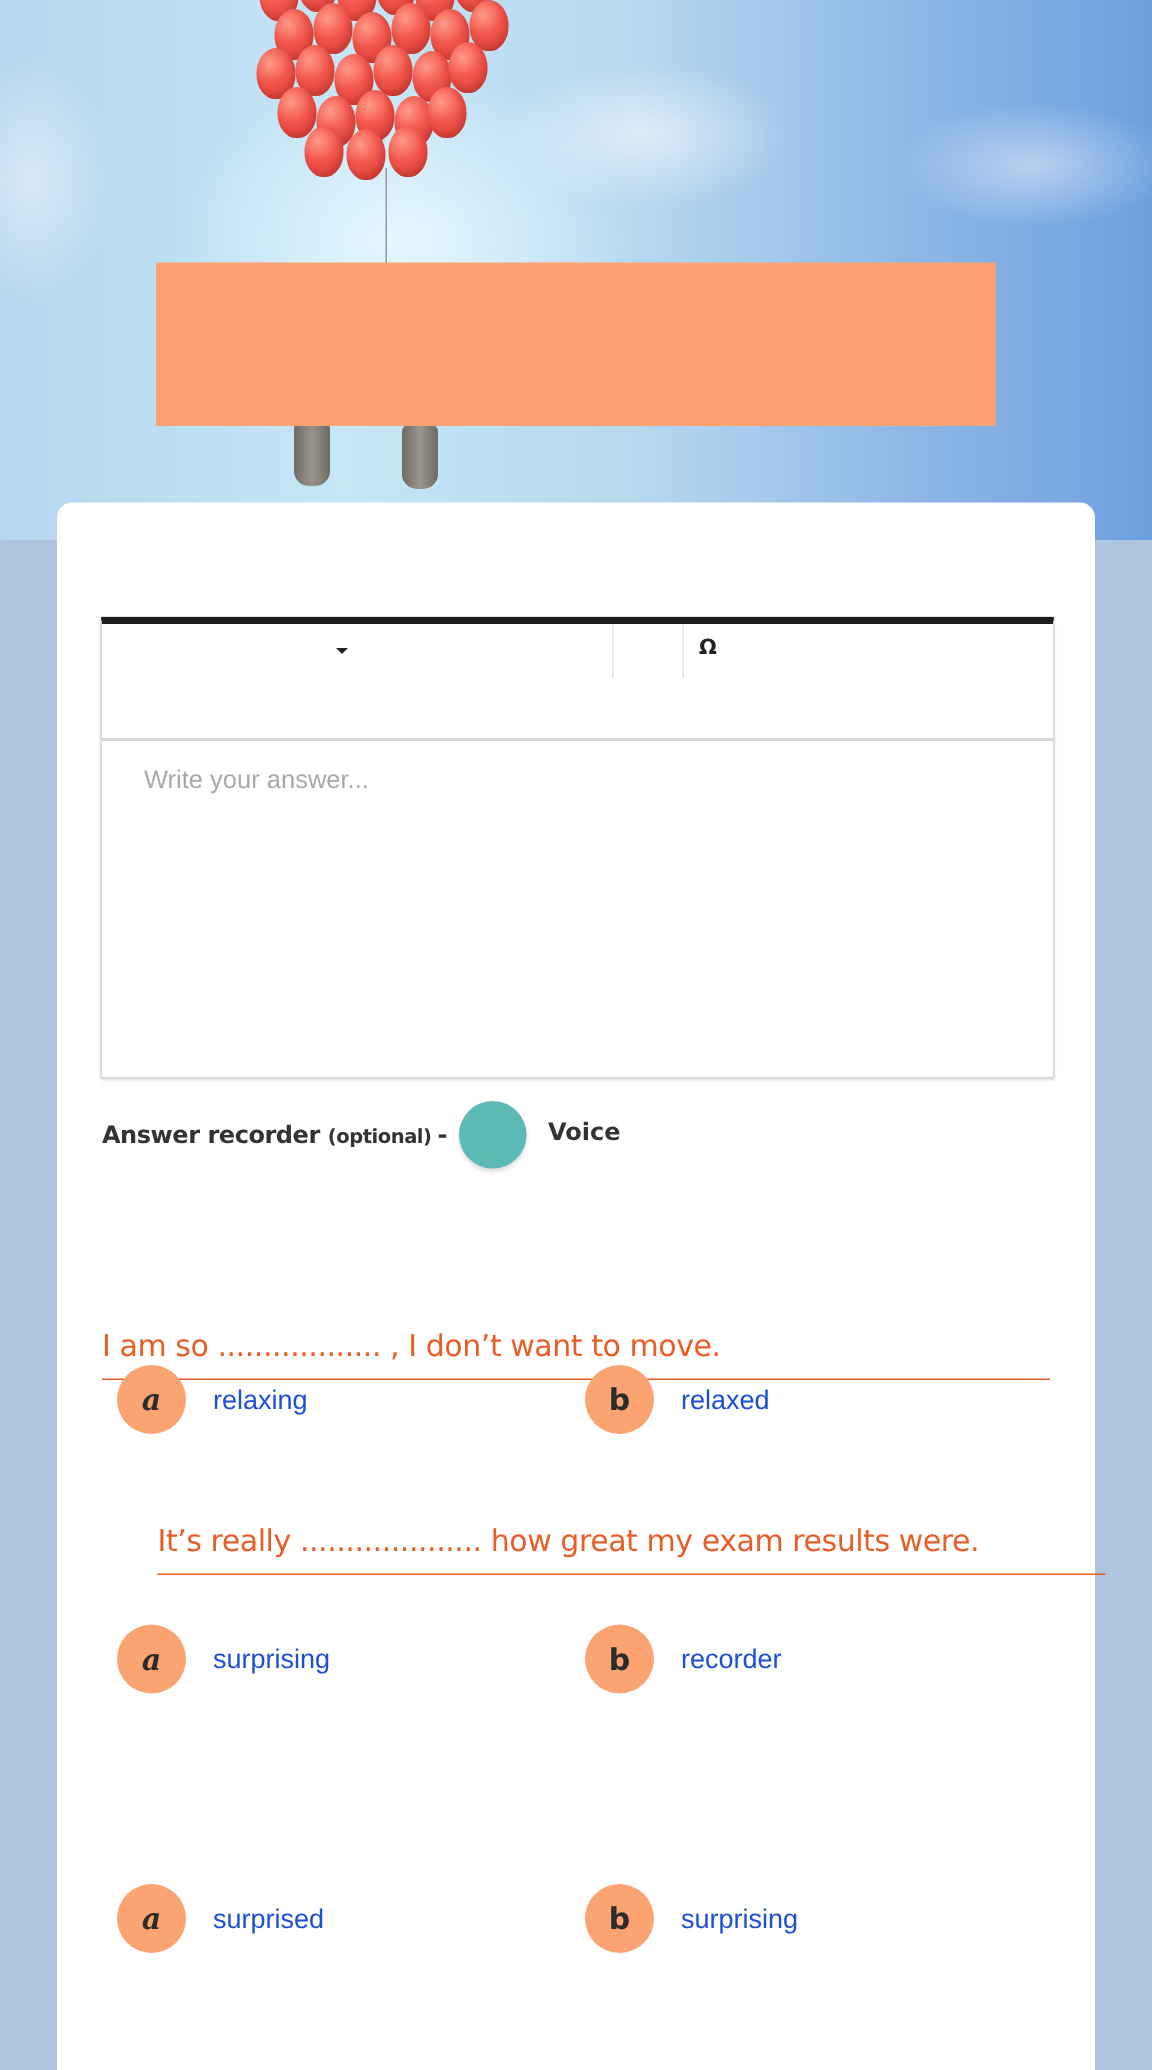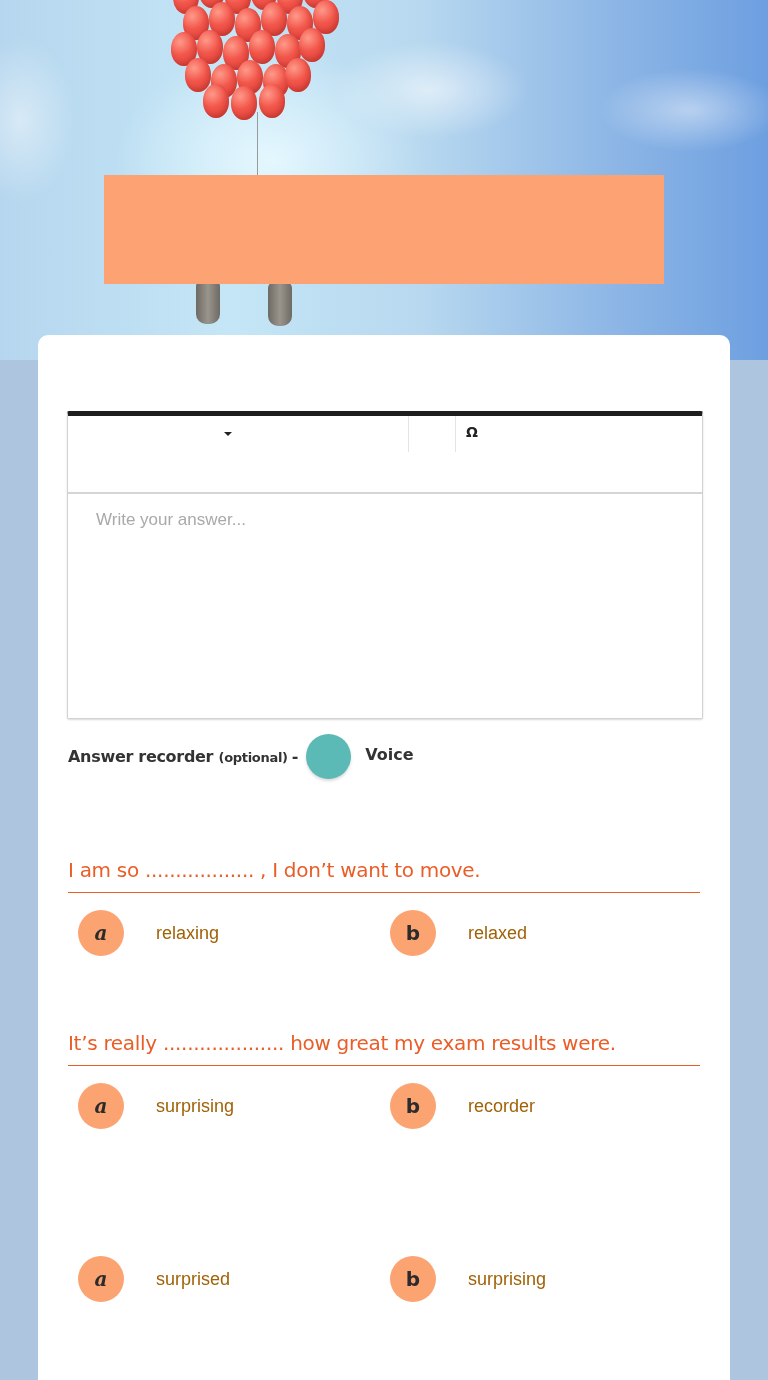--- a/index.html
+++ b/index.html
@@ -209,24 +209,24 @@
       align-items: center;
       justify-content: center;
       font-family: "DejaVu Serif", serif;
       font-style: italic;
       font-weight: bold;
       font-size: 20px;
       color: #2b2b2b;
     }
     .option.b .opt-badge { font-style: normal; font-family: "DejaVu Sans", sans-serif; }
     .opt-text {
-      margin-left: 32px;
+      margin-left: 18px;
       font-family: "Liberation Sans", sans-serif;
       font-size: 18px;
-      color: #a16207;
+      color: #1d4ed8;
     }
   </style>
 </head>
 <body>
 
 <div class="hero">
   <div class="balloons">
     <div class="balloon" style="left:8px;top:0px;"></div>
     <div class="balloon" style="left:34px;top:-6px;"></div>
     <div class="balloon" style="left:60px;top:0px;"></div>
@@ -279,33 +279,33 @@
   <div class="recorder">
     <span class="rec-label">
       <span>Answer recorder</span>
       <span class="rec-optional">(optional)</span>
     </span>
     <span class="rec-dash">-</span>
     <div class="rec-button"></div>
     <span class="rec-voice">Voice</span>
   </div>
 
-  <div class="question-title" style="top:521px;">I am so .................. , I don’t want to move.</div>
+  <div class="question-title" style="top:548px;">I am so .................. , I don’t want to move.</div>
   <div class="options" style="top:575px;">
     <div class="option a">
       <span class="opt-badge">a</span>
       <span class="opt-text">relaxing</span>
     </div>
     <div class="option b">
       <span class="opt-badge">b</span>
       <span class="opt-text">relaxed</span>
     </div>
   </div>
 
-  <div class="question-title" style="top:694px;">It’s really .................... how great my exam results were.</div>
+  <div class="question-title" style="top:678px;margin-left:37px;">It’s really .................... how great my exam results were.</div>
   <div class="options" style="top:748px;">
     <div class="option a">
       <span class="opt-badge">a</span>
       <span class="opt-text">surprising</span>
     </div>
     <div class="option b">
       <span class="opt-badge">b</span>
       <span class="opt-text">recorder</span>
     </div>
   </div>

